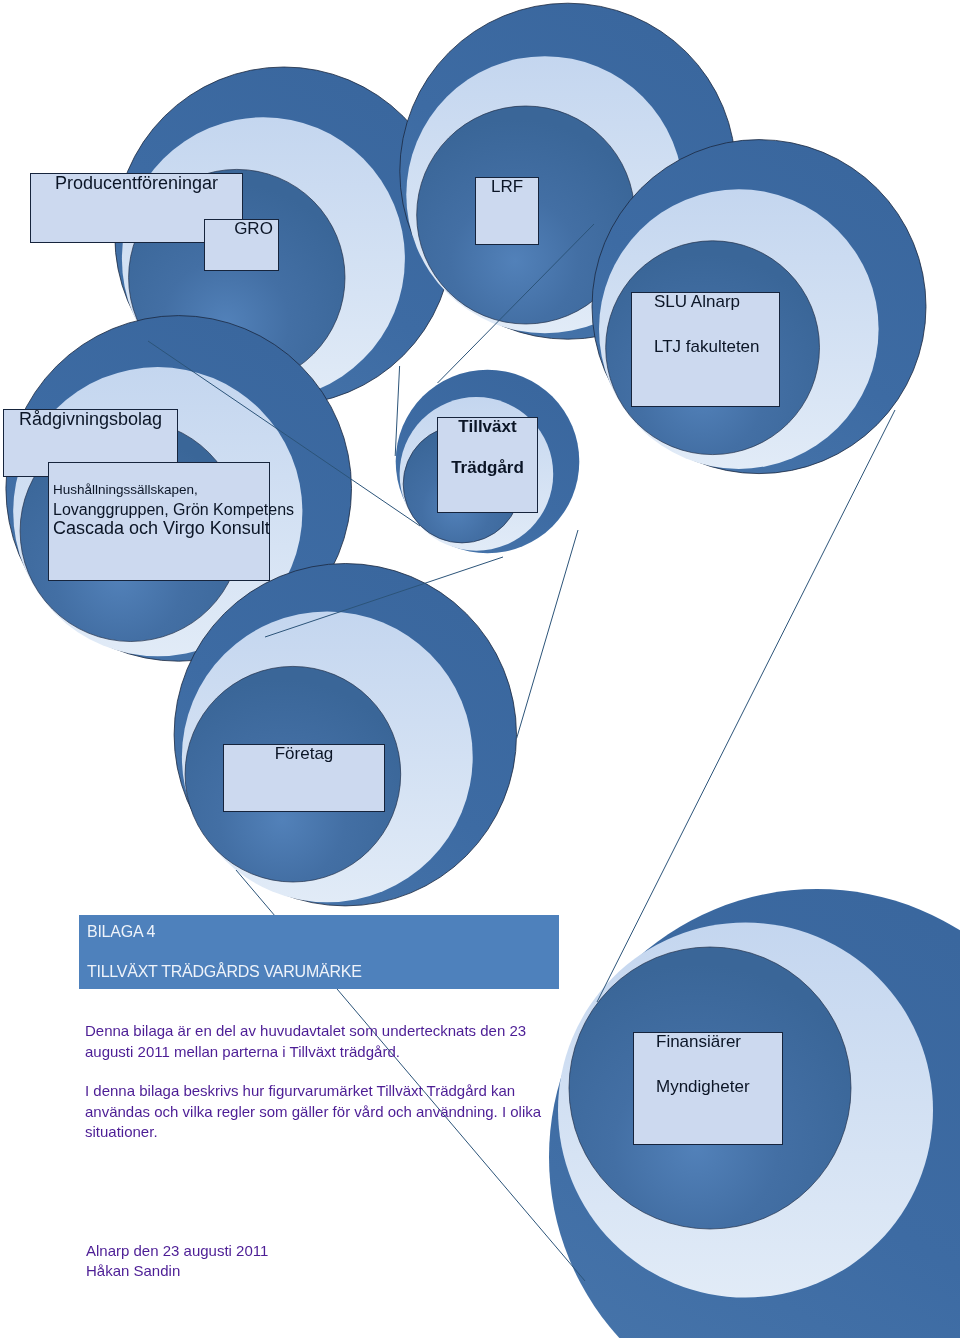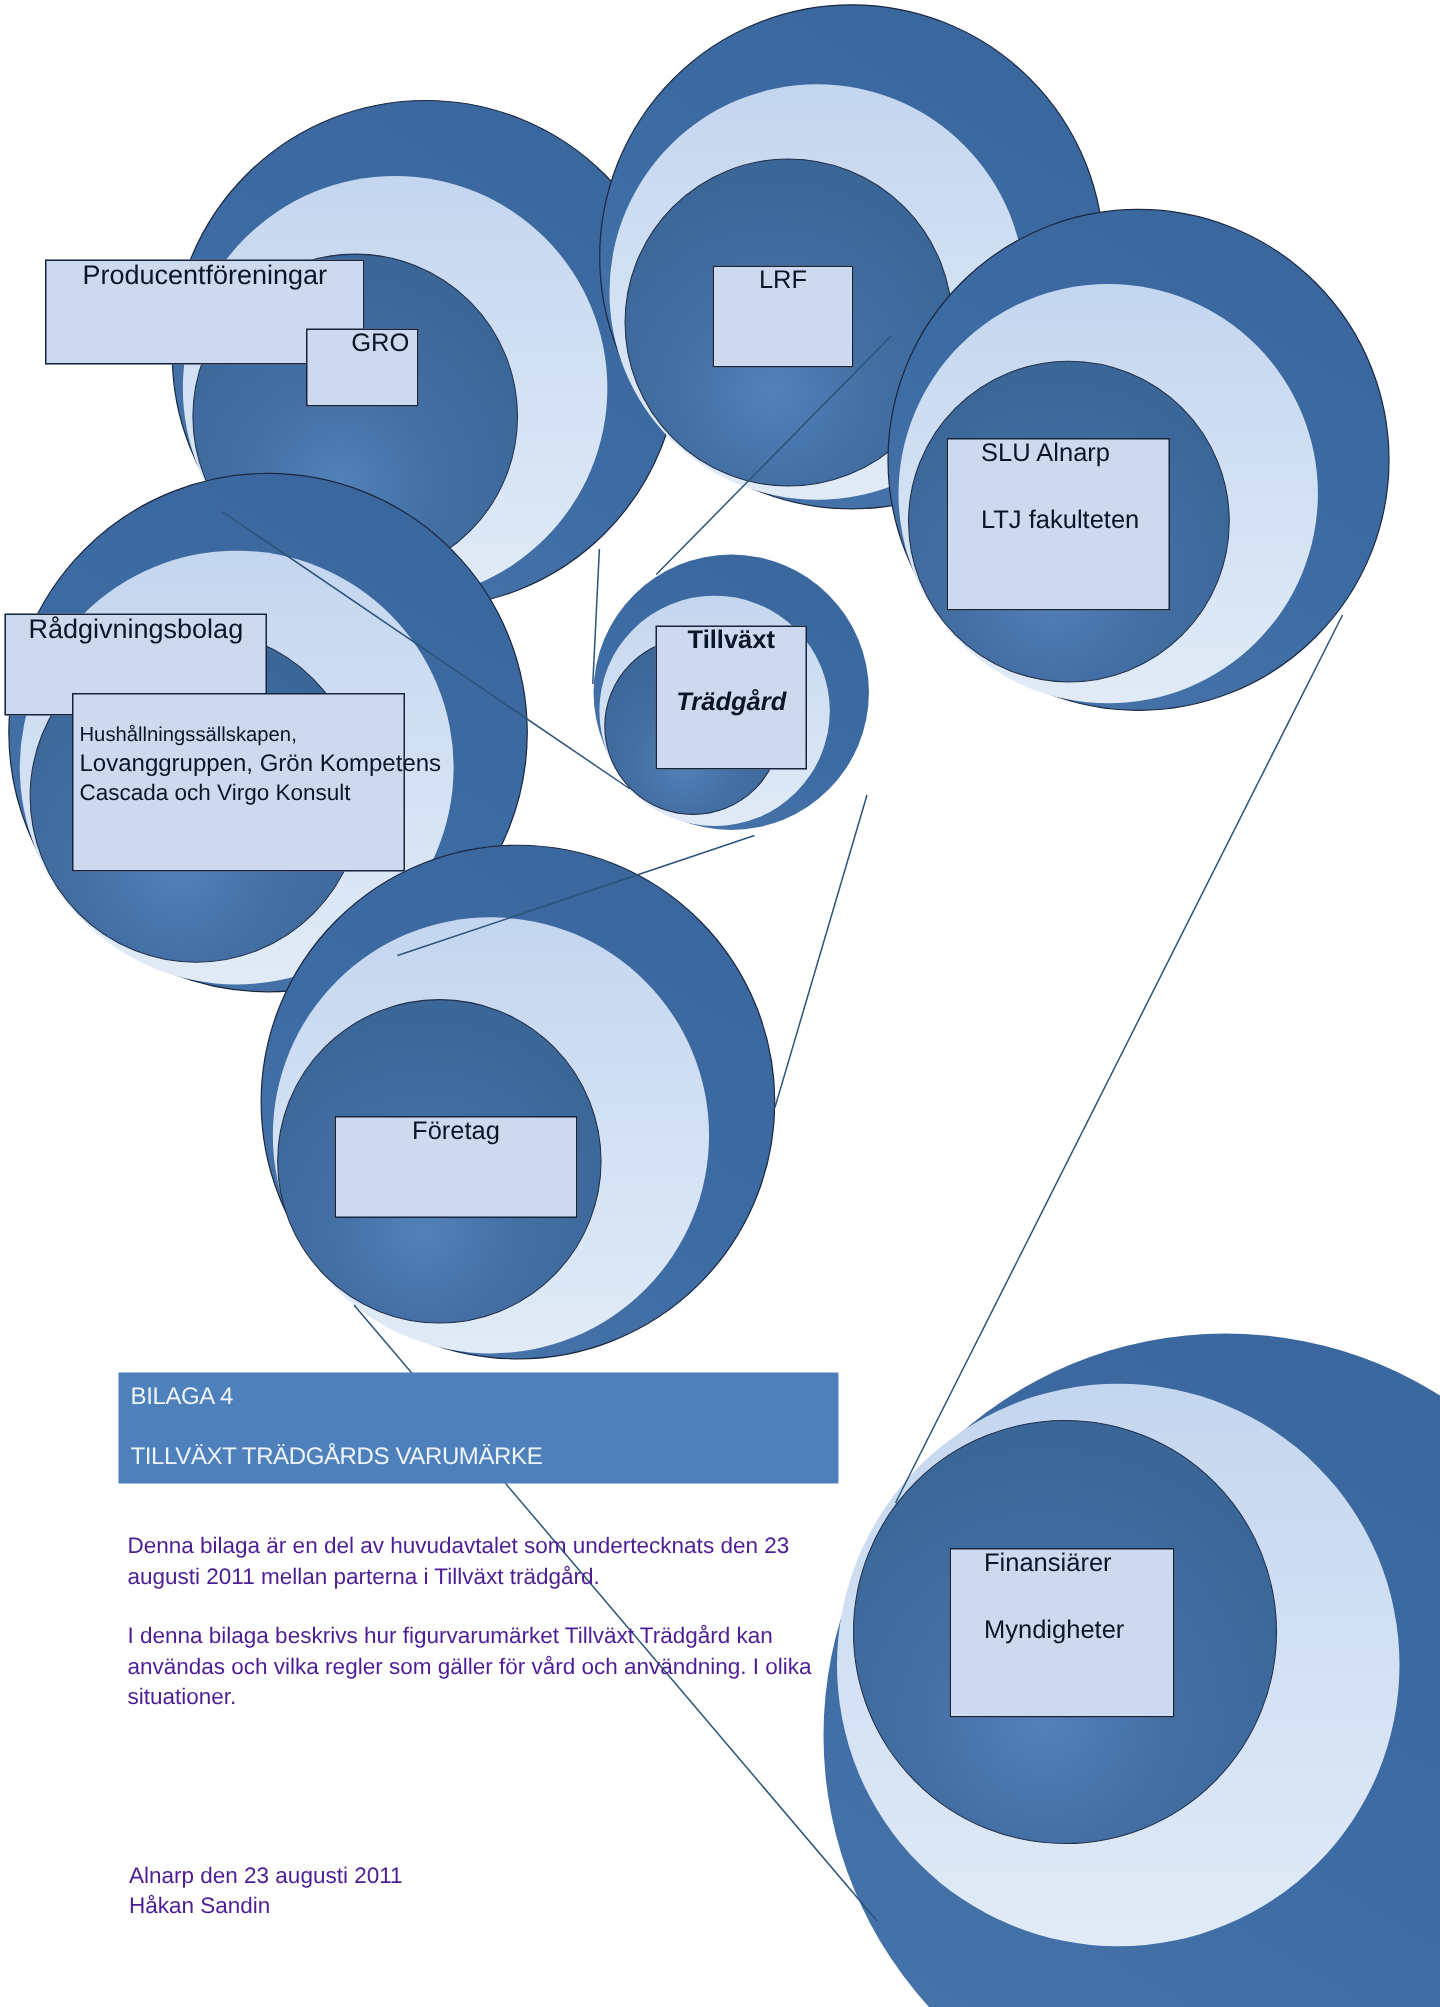--- a/index.html
+++ b/index.html
@@ -164,38 +164,38 @@
     <line x1="236" y1="870" x2="585" y2="1281"></line>
   </g>
 </svg>
 
 <div class="nodebox" style="left:30px;top:173px;width:213px;height:70px;">
   <span class="ln" style="font-size:18px;">Producentföreningar</span>
 </div>
 <div class="nodebox" style="left:204px;top:219px;width:75px;height:52px;padding-left:24px;">
   <span class="ln">GRO</span>
 </div>
-<div class="nodebox" style="left:475px;top:177px;width:94px;height:68px;">
+<div class="nodebox" style="left:475px;top:177px;width:64px;height:68px;">
   <span class="ln">LRF</span>
 </div>
 <div class="nodebox" style="left:631px;top:292px;width:149px;height:115px;align-items:flex-start;padding-left:22px;">
   <span class="ln">SLU Alnarp</span>
   <span class="ln" style="margin-top:28px;">LTJ fakulteten</span>
 </div>
 <div class="nodebox" style="left:3px;top:409px;width:175px;height:68px;align-items:flex-start;padding-left:15px;">
   <span class="ln" style="font-size:18px;">Rådgivningsbolag</span>
 </div>
 <div class="nodebox" style="left:48px;top:462px;width:222px;height:119px;align-items:flex-start;padding-left:4px;justify-content:flex-start;padding-top:17px;">
   <span class="ln" style="font-size:13.5px;line-height:19.5px;">Hushållningssällskapen,</span>
   <span class="ln" style="font-size:16px;line-height:19.5px;">Lovanggruppen, Grön Kompetens</span>
-  <span class="ln" style="font-size:15px;line-height:19.5px;">Cascada och Virgo Konsult</span>
+  <span class="ln" style="font-size:18px;line-height:19.5px;">Cascada och Virgo Konsult</span>
 </div>
 <div class="nodebox" style="left:437px;top:417px;width:101px;height:96px;">
   <span class="ln" style="font-weight:bold;">Tillväxt</span>
-  <span class="ln" style="font-weight:bold;margin-top:24px;font-style:italic;">Trädgård</span>
+  <span class="ln" style="font-weight:bold;margin-top:24px;">Trädgård</span>
 </div>
 <div class="nodebox" style="left:223px;top:744px;width:162px;height:68px;">
   <span class="ln">Företag</span>
 </div>
 <div class="nodebox" style="left:633px;top:1032px;width:150px;height:113px;align-items:flex-start;padding-left:22px;">
   <span class="ln">Finansiärer</span>
   <span class="ln" style="margin-top:28px;">Myndigheter</span>
 </div>
 
 <div id="banner" style="left:79px;top:915px;width:480px;height:74px;">

